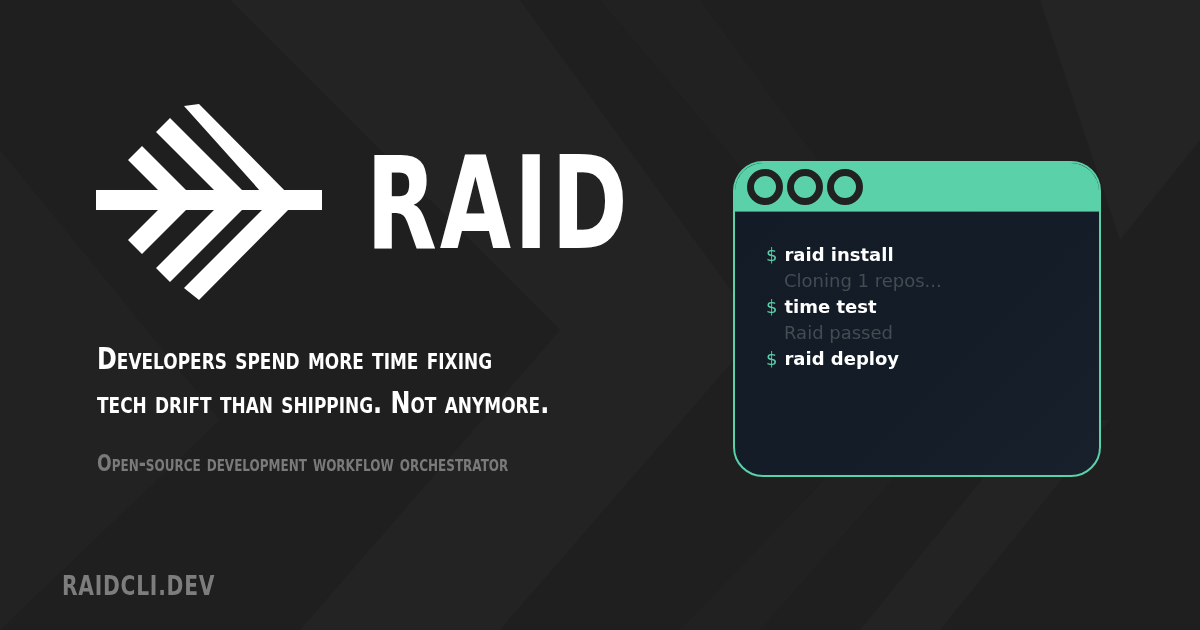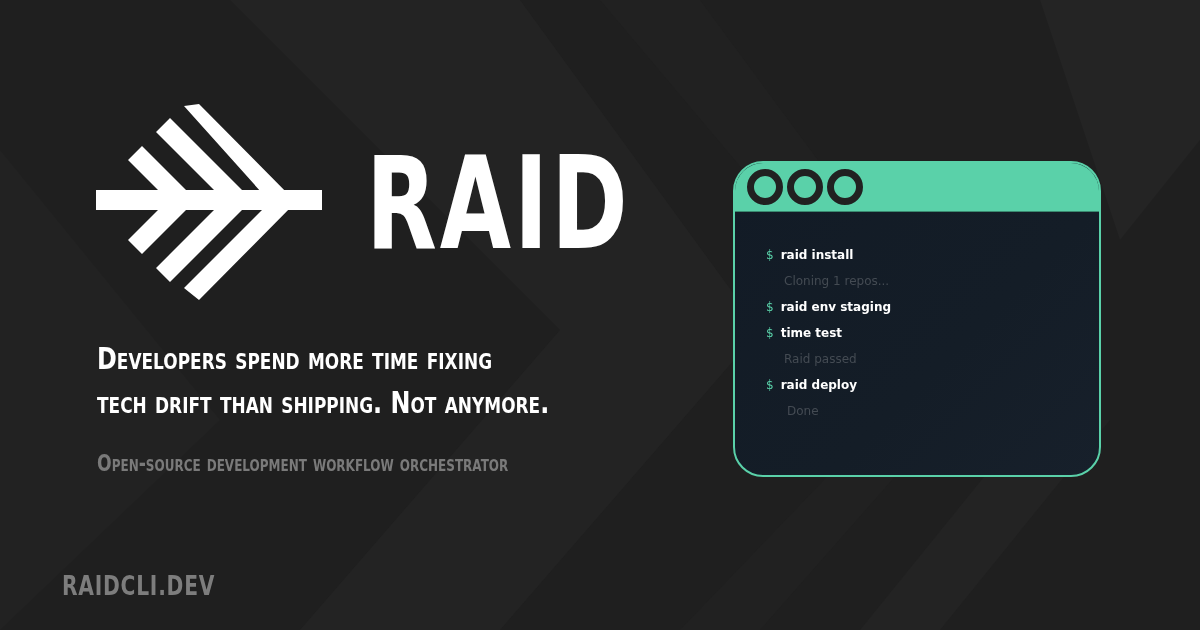--- a/index.html
+++ b/index.html
@@ -40,21 +40,21 @@
       background: linear-gradient(135deg, #121b26 0%, #141d27 60%, #17202b 100%);
     }
     .term-header {
       height: 48px; background: #5ad1a9; display: flex; align-items: center; padding-left: 12px; gap: 4px;
       border-bottom: 1px solid #3a8a70;
     }
     .dot {
       width: 22px; height: 22px; border-radius: 50%; border: 7px solid #212121; box-sizing: content-box;
       background: #5ad1a9;
     }
-    .term-body { padding: 30px 0 0 31px; font-family: "DejaVu Sans", sans-serif; font-size: 12px; }
+    .term-body { padding: 30px 0 0 31px; font-family: "DejaVu Sans", sans-serif; font-size: 18px; }
     .line { height: 26px; line-height: 26px; white-space: nowrap; }
     .prompt { color: #5ad1a9; margin-right: 7px; }
     .cmd { color: #ffffff; font-weight: bold; }
     .out { color: #444b53; padding-left: 18px; }
   </style>
 </head>
 <body>
 
 <svg class="bg" width="1200" height="630" viewBox="0 0 1200 630">
   <polygon points="0,150 220,420 0,630" fill="#222222"></polygon>
@@ -84,19 +84,17 @@
 
 <div class="terminal">
   <div class="term-header">
     <span class="dot"></span>
     <span class="dot"></span>
     <span class="dot"></span>
   </div>
   <div class="term-body">
     <div class="line"><span class="prompt">$</span><span class="cmd">raid install</span></div>
     <div class="line out">Cloning 1 repos...</div>
-    <div class="line"><span class="prompt">$</span><span class="cmd">raid env staging</span></div>
     <div class="line"><span class="prompt">$</span><span class="cmd">time test</span></div>
     <div class="line out">Raid passed</div>
     <div class="line"><span class="prompt">$</span><span class="cmd">raid deploy</span></div>
-    <div class="line out" style="padding-left:21px;">Done</div>
   </div>
 </div>
 
 </body></html>

